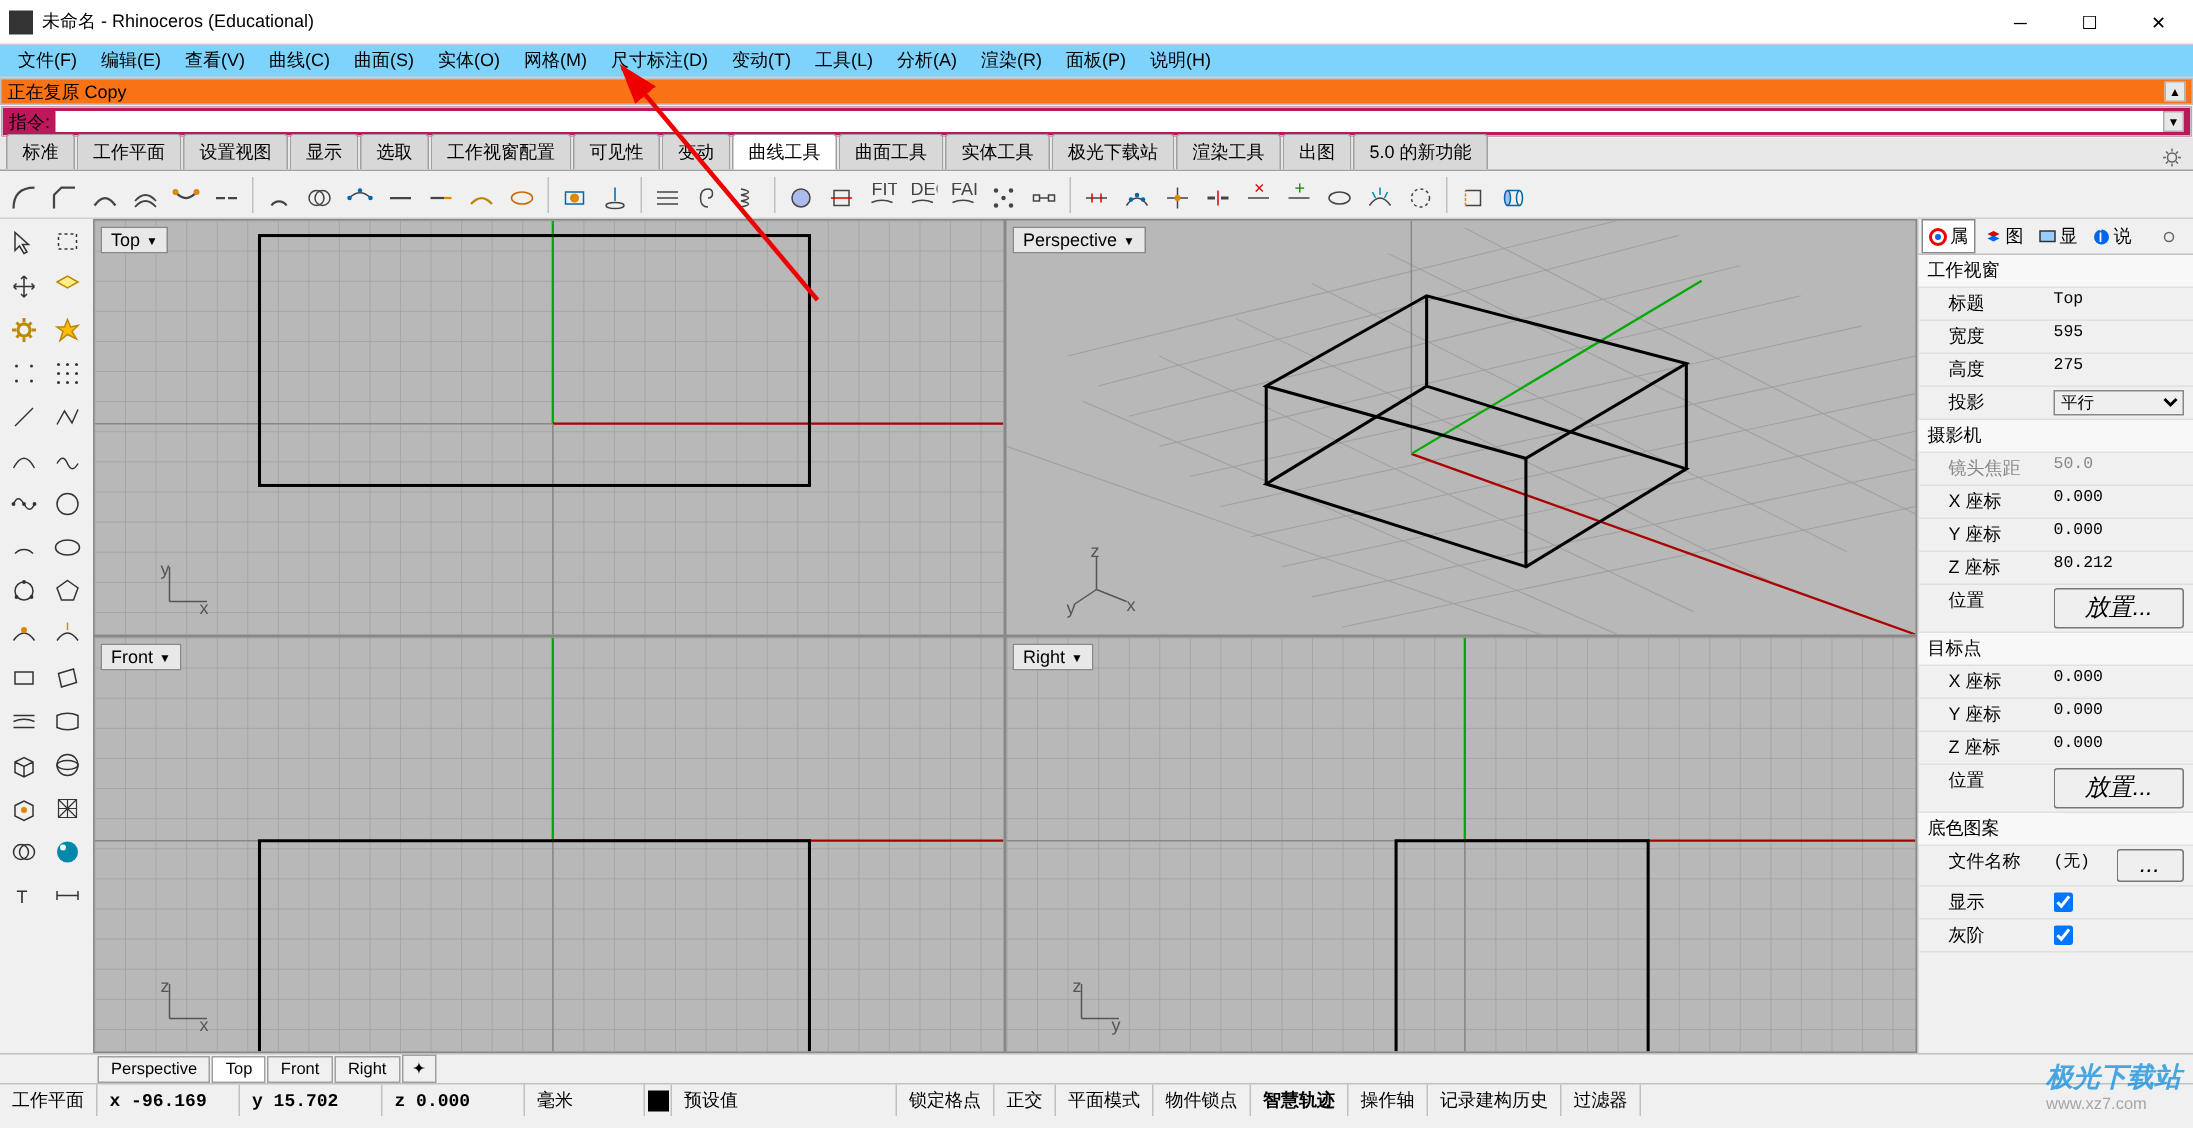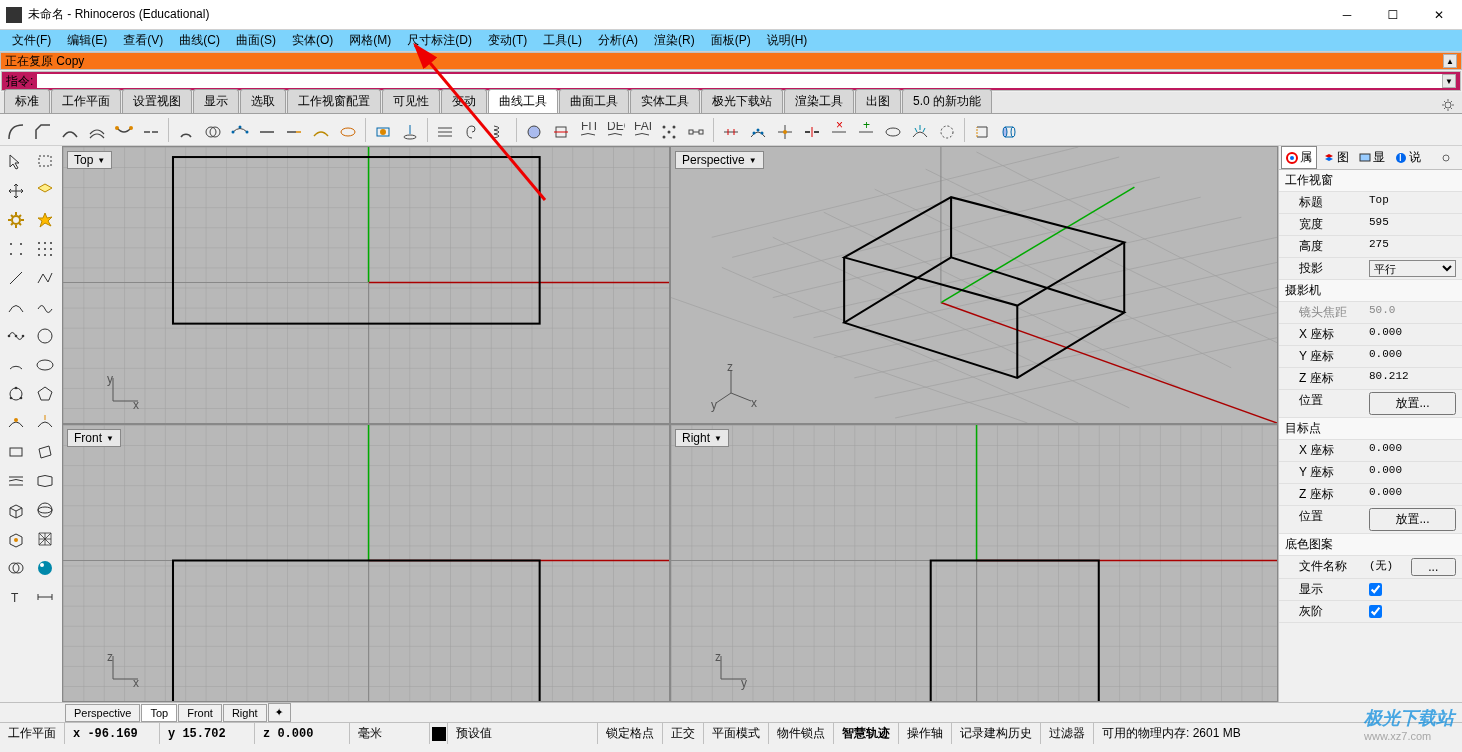--- a/index.html
+++ b/index.html
@@ -40,21 +40,21 @@
 .vp-axis { position: absolute; bottom: 10px; left: 40px; z-index: 10; }
 
 .right-panel { width: 184px; background: #f0f0f0; border-left: 1px solid #c0c0c0; }
 .rp-tabs { height: 24px; display: flex; align-items: center; gap: 2px; padding: 2px; border-bottom: 1px solid #c0c0c0; }
 .rp-tab { padding: 2px 4px; display: flex; align-items: center; gap: 2px; cursor: pointer; font-size: 11px; }
 .rp-tab.active { border: 1px solid #888; background: #fff; }
 .rp-row { display: flex; padding: 2px 6px 2px 20px; border-bottom: 1px solid #e0e0e0; }
 .rp-row.hdr { padding-left: 6px; background: #f8f8f8; }
 .rp-row .lbl { width: 70px; }
 .rp-row .val { flex: 1; font-family: "Courier New", monospace; font-size: 11px; }
-.rp-row button { flex: 1; font-size: 12px; padding: 1px; }
+.rp-row button { flex: 1; font-size: 16px; padding: 1px; font-style: italic; }
 .rp-row input[type=checkbox] { }
 .rp-row .ellipsis { width: 22px; padding: 0; }
 .rp-row select { flex: 1; font-size: 11px; border: 1px solid #888; }
 
 .bottom-tabs { height: 20px; background: #f0f0f0; display: flex; align-items: center; padding-left: 65px; border-top: 1px solid #c0c0c0; }
 .btab { padding: 2px 8px; border: 1px solid #a0a0a0; margin-right: 1px; cursor: pointer; font-size: 11px; }
 .btab.active { background: #fff; }
 .btab.plus { padding: 2px 6px; }
 
 .statusbar { height: 22px; background: #f0f0f0; display: flex; align-items: center; border-top: 1px solid #c0c0c0; font-size: 11px; }
@@ -799,21 +799,20 @@
     </div>
   <div class="sb-cell" style="width:150px">预设值</div>
   <div class="sb-cell">锁定格点</div>
   <div class="sb-cell">正交</div>
   <div class="sb-cell">平面模式</div>
   <div class="sb-cell">物件锁点</div>
   <div class="sb-cell" style="font-weight:bold">智慧轨迹</div>
   <div class="sb-cell">操作轴</div>
   <div class="sb-cell">记录建构历史</div>
   <div class="sb-cell">过滤器</div>
-  <div class="sb-cell" style="flex:1;border:none">可用的物理内存: 2601 MB</div>
 </div>
 
 <svg class="arrow-annotation" style="left:400px;top:30px" width="170" height="180">
   <defs>
       <marker id="ah" markerWidth="10" markerHeight="10" refX="8" refY="3" orient="auto">
         <path d="M0,0 L9,3 L0,6 Z" fill="#e00"></path>
       </marker>
     </defs>
   <line x1="145" y1="170" x2="15" y2="15" stroke="#e00" stroke-width="3" marker-end="url(#ah)"></line>
 </svg>

